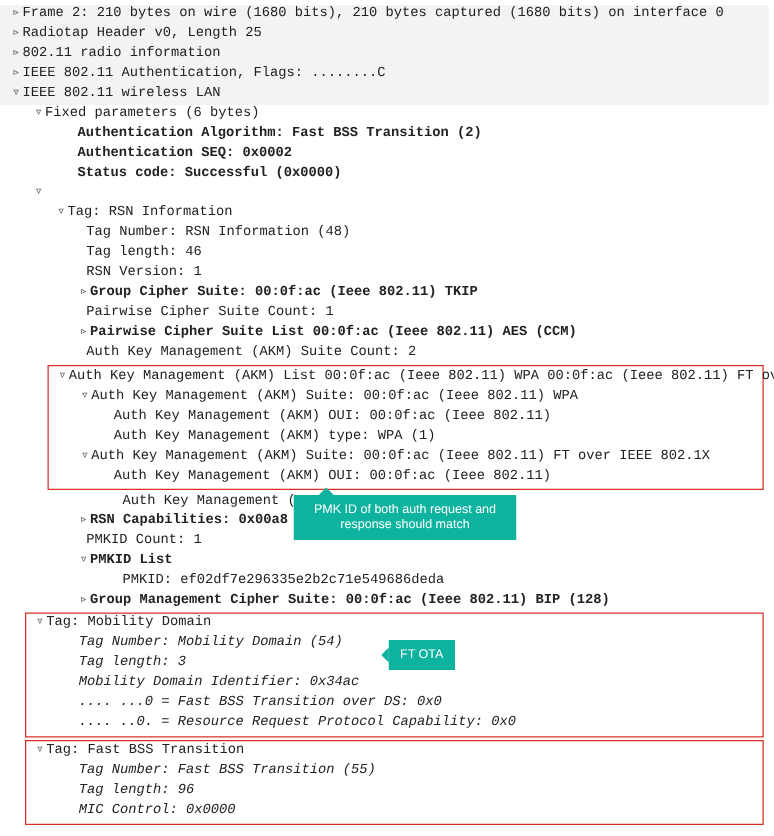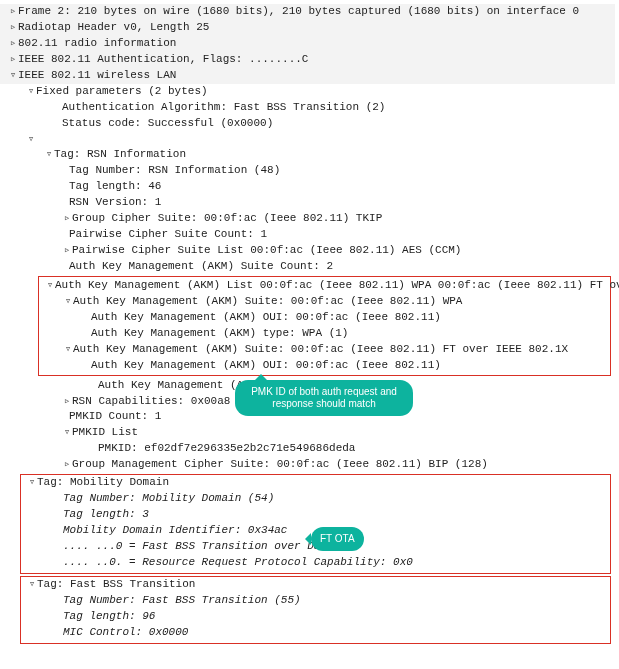--- a/index.html
+++ b/index.html
@@ -22,37 +22,37 @@
     display: inline-block;
     width: 10px;
     text-align: center;
     color: #666;
     flex: 0 0 10px;
     user-select: none;
   }
   .indent0 { padding-left: 8px; }
   .indent1 { padding-left: 26px; }
   .indent2 { padding-left: 44px; }
-  .indent3 { padding-left: 62px; }
+  .indent3 { padding-left: 62px; font-weight: bold; }
   .indent4 { padding-left: 69px; }
   .indent5 { padding-left: 98px; }
 
   .box-red { border: 1.5px solid #d93025; position: relative; }
   .box1 { margin: 1px 4px 2px 38px; padding: 1px 0; }
   .box2 { margin: 1px 4px 2px 20px; padding-bottom: 2px; }
   .box3 { margin: 2px 4px 4px 20px; padding-bottom: 2px; position: relative; }
 
   .callout {
     position: absolute;
     background: #0db39e;
     color: #fff;
     font-family: -apple-system, BlinkMacSystemFont, "Segoe UI", Helvetica, Arial, sans-serif;
     font-size: 10px;
     padding: 6px 9px;
-    border-radius: 13px;
+    border-radius: 0;
     text-align: center;
     line-height: 1.2;
     z-index: 10;
   }
   .callout.tail-top::after {
     content:"";
     position:absolute;
     top:-6px; left:20px;
     border-left:6px solid transparent;
     border-right:6px solid transparent;
@@ -75,22 +75,23 @@
 <body>
 
 <div class="container">
 
   <div class="row hdr indent0"><span class="arrow">▹</span><span>Frame 2: 210 bytes on wire (1680 bits), 210 bytes captured (1680 bits) on interface 0</span></div>
   <div class="row hdr indent0"><span class="arrow">▹</span><span>Radiotap Header v0, Length 25</span></div>
   <div class="row hdr indent0"><span class="arrow">▹</span><span>802.11 radio information</span></div>
   <div class="row hdr indent0"><span class="arrow">▹</span><span>IEEE 802.11 Authentication, Flags: ........C</span></div>
   <div class="row hdr indent0"><span class="arrow">▿</span><span>IEEE 802.11 wireless LAN</span></div>
 
-  <div class="row indent1"><span class="arrow">▿</span><span>Fixed parameters (2 bytes)</span></div>
+  <div class="row indent1"><span class="arrow">▿</span><span>Fixed parameters (6 bytes)</span></div>
   <div class="row indent3"><span>Authentication Algorithm: Fast BSS Transition (2)</span></div>
+  <div class="row indent3"><span>Authentication SEQ: 0x0002</span></div>
   <div class="row indent3"><span>Status code: Successful (0x0000)</span></div>
 
   <div class="row indent1"><span class="arrow">▿</span></div>
   <div class="row indent2"><span class="arrow">▿</span><span>Tag: RSN Information</span></div>
   <div class="row indent4"><span>Tag Number: RSN Information (48)</span></div>
   <div class="row indent4"><span>Tag length: 46</span></div>
   <div class="row indent4"><span>RSN Version: 1</span></div>
   <div class="row indent3"><span class="arrow">▹</span><span>Group Cipher Suite: 00:0f:ac (Ieee 802.11) TKIP</span></div>
   <div class="row indent4"><span>Pairwise Cipher Suite Count: 1</span></div>
   <div class="row indent3"><span class="arrow">▹</span><span>Pairwise Cipher Suite List 00:0f:ac (Ieee 802.11) AES (CCM)</span></div>
@@ -119,21 +120,21 @@
   </div>
 
   <div class="box-red box2" style="position:relative">
     <div class="row inbox0"><span class="arrow">▿</span><span>Tag: Mobility Domain</span></div>
     <div class="row inbox2"><span>Tag Number: Mobility Domain (54)</span></div>
     <div class="row inbox2"><span>Tag length: 3</span></div>
     <div class="row inbox2"><span>Mobility Domain Identifier: 0x34ac</span></div>
     <div class="row inbox2"><span>.... ...0 = Fast BSS Transition over DS: 0x0</span></div>
     <div class="row inbox2"><span>.... ..0. = Resource Request Protocol Capability: 0x0</span></div>
 
-    <div class="callout tail-left" style="top:52px; left:290px;">
+    <div class="callout tail-left" style="top:21px; left:290px;">
       <span>FT OTA</span>
     </div>
   </div>
 
   <div class="box-red box3">
     <div class="row inbox0"><span class="arrow">▿</span><span>Tag: Fast BSS Transition</span></div>
     <div class="row inbox2"><span>Tag Number: Fast BSS Transition (55)</span></div>
     <div class="row inbox2"><span>Tag length: 96</span></div>
     <div class="row inbox2"><span>MIC Control: 0x0000</span></div>
 

